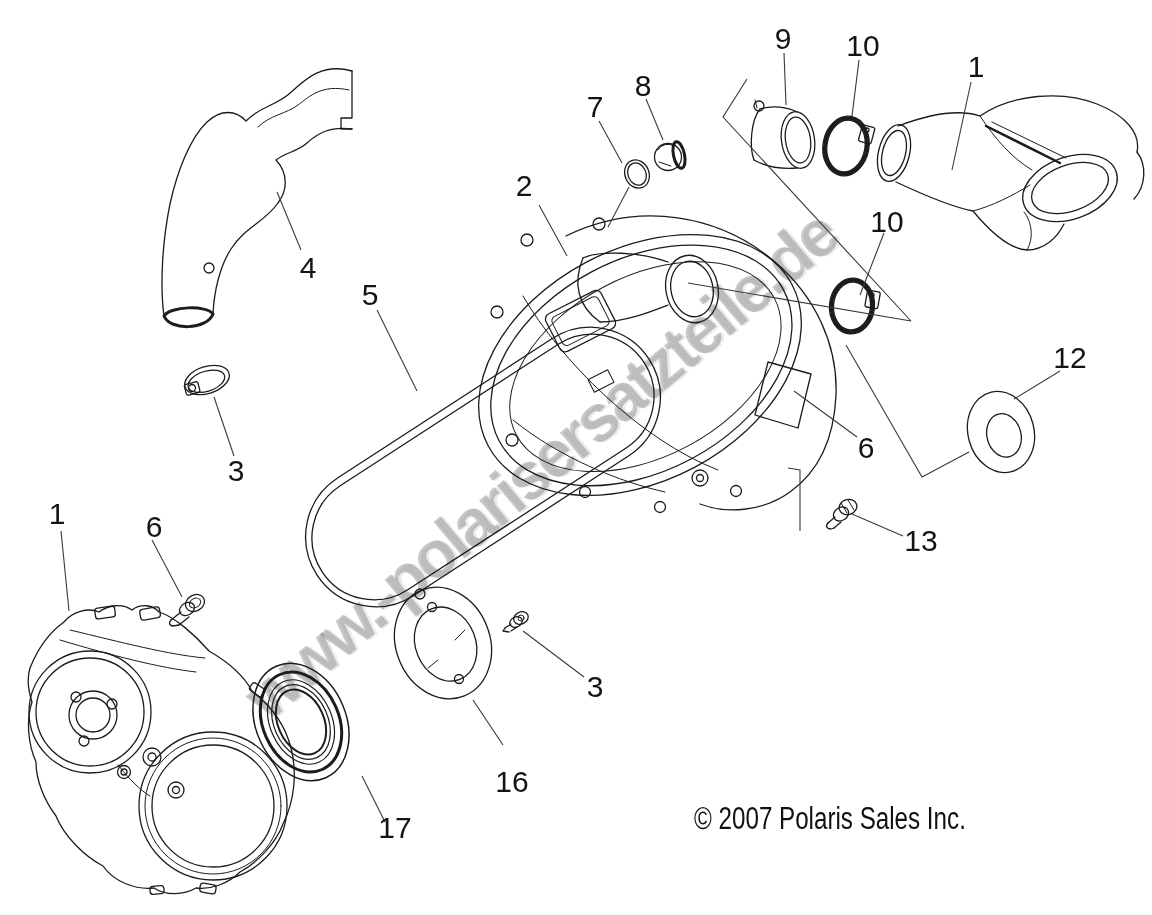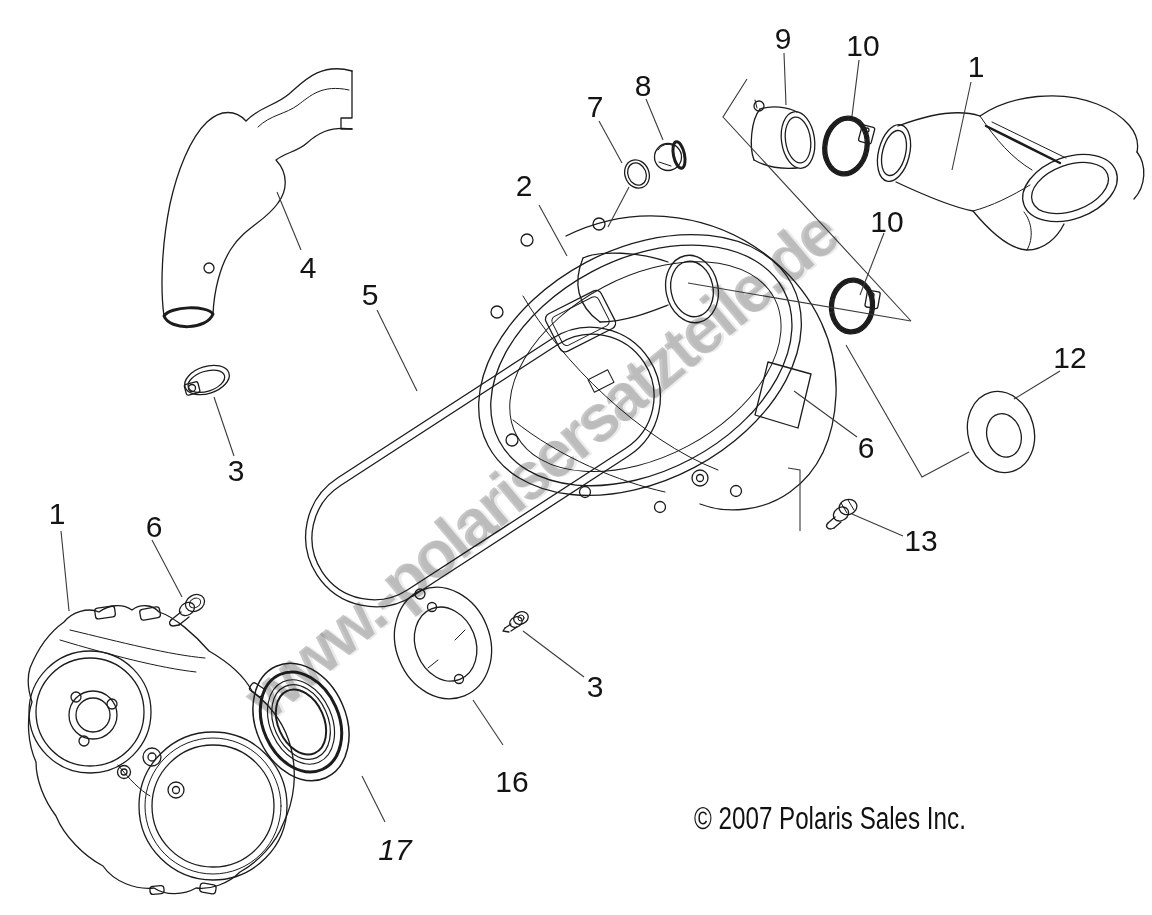--- a/index.html
+++ b/index.html
@@ -309,17 +309,17 @@
       <span class="callout" style="left: 643px; top: 86px;">8</span>
       <span class="callout" style="left: 783px; top: 39px;">9</span>
       <span class="callout" style="left: 863px; top: 46px;">10</span>
       <span class="callout" style="left: 976px; top: 67px;">1</span>
       <span class="callout" style="left: 887px; top: 222px;">10</span>
       <span class="callout" style="left: 1070px; top: 358px;">12</span>
       <span class="callout" style="left: 866px; top: 448px;">6</span>
       <span class="callout" style="left: 921px; top: 541px;">13</span>
       <span class="callout" style="left: 595px; top: 687px;">3</span>
       <span class="callout" style="left: 512px; top: 764px; margin-top: 18px;">16</span>
-      <span class="callout" style="left: 395px; top: 850px; font-style: italic;">17</span>
+      <span class="callout" style="left: 395px; top: 828px;">17</span>
     </div>
 
   <div class="copyright">© 2007 Polaris Sales Inc.</div>
 </div>
 
 </body></html>

